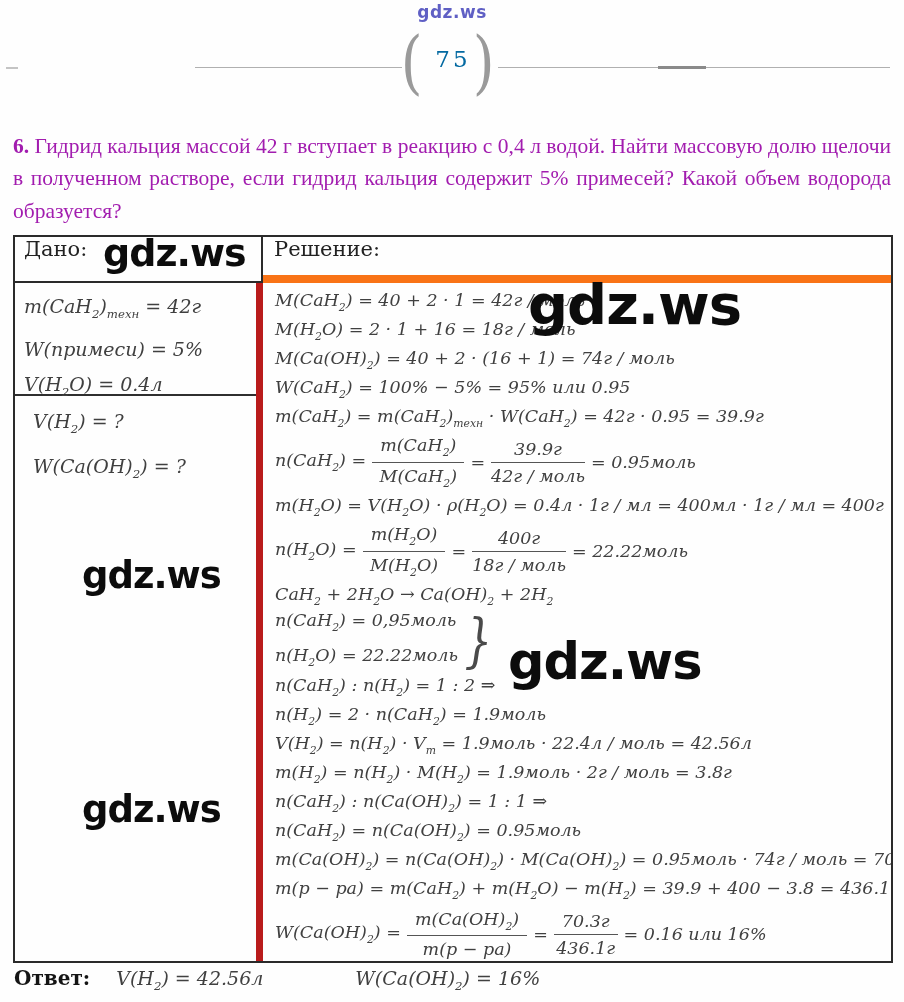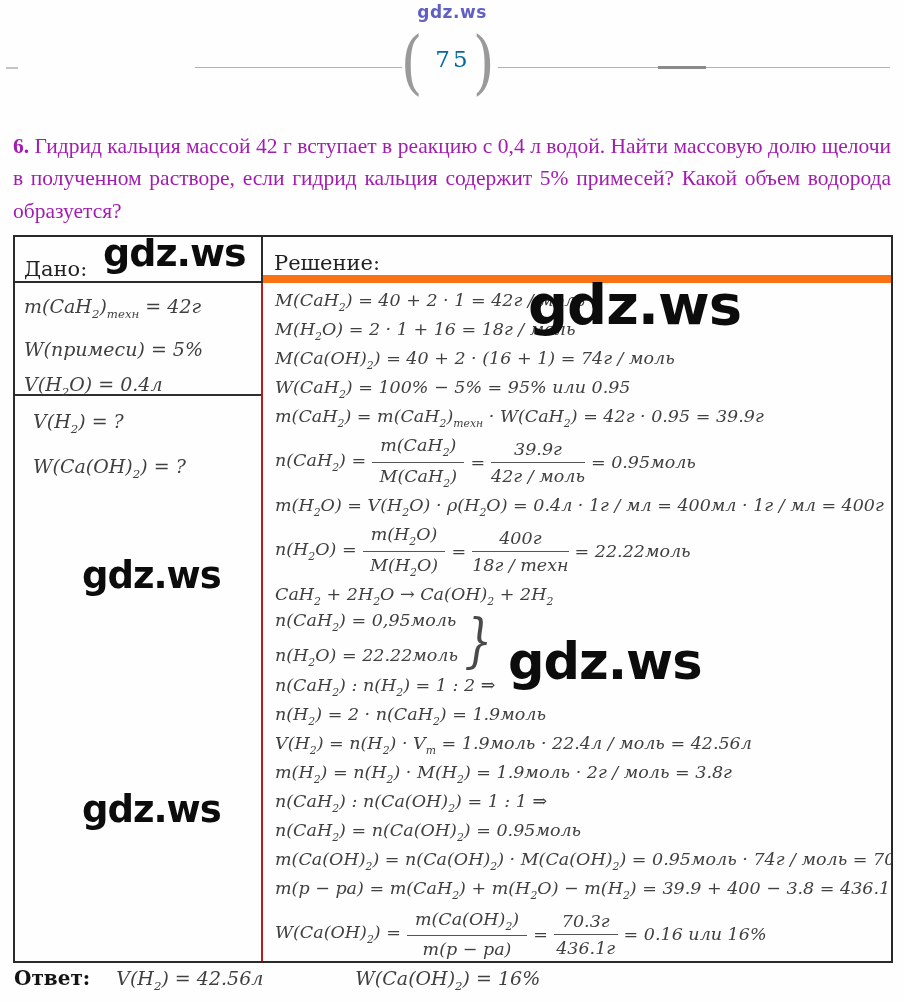--- a/index.html
+++ b/index.html
@@ -39,24 +39,24 @@
     font-size:21.5px; line-height:1.5; text-align:justify; color:#a21caf;
   }
   .problem .num { font-weight:bold; }
   
   .sol-table {
     position:absolute; left:13px; top:235px; width:880px; height:728px;
     border:2px solid #2a2a2a;
     display:grid; grid-template-columns:248px 1fr; grid-template-rows:46px 1fr;
   }
   .cell { overflow:hidden; }
-  .hdr { font-size:21px; color:#222; display:flex; align-items:flex-end; }
+  .hdr { font-size:21px; color:#222; display:flex; align-items:flex-start; }
   .hdr-given  { border-right:2px solid #2a2a2a; border-bottom:2px solid #2a2a2a; padding-left:9px; }
   .hdr-sol    { border-bottom:8px solid #f97316; padding-left:11px; }
-  .col-given  { border-right:2px solid #b91c1c; position:relative; }
+  .col-given  { border-right:7px solid #b91c1c; position:relative; }
   .math { font-style:italic; color:#404040; }
   sub { font-size:.62em; font-style:italic; }
   .given-block { padding:6px 4px 0 9px; border-bottom:2px solid #2f2f2f; height:113px; }
   .given-block .g-line { line-height:35px; font-size:19px; }
   .find-block { padding:7px 4px 0 18px; }
   .find-block .g-line { line-height:37px; font-size:19px; }
   
   .col-sol { padding:4px 4px 0 12px; font-size:17.5px; }
   .s-line { display:flex; align-items:center; }
   .s-plain { height:29px; }
@@ -167,21 +167,21 @@
 
       <div class="s-line s-fracline">
         <span class="mpart">n(H<sub>2</sub>O) =</span>
         <span class="frac">
           <span class="num">m(H<sub>2</sub>O)</span>
           <span class="den">M(H<sub>2</sub>O)</span>
         </span>
         <span class="mpart">=</span>
         <span class="frac">
           <span class="num">400г</span>
-          <span class="den">18г / техн</span>
+          <span class="den">18г / моль</span>
         </span>
         <span class="mpart">= 22.22моль</span>
       </div>
 
       <div class="s-line s-plain">
           <span class="mpart">CaH<sub>2</sub> + 2H<sub>2</sub>O → Ca(OH)<sub>2</sub> + 2H<sub>2</sub></span>
         </div>
 
       <div class="s-line s-brace">
         <div class="brace-rows">

